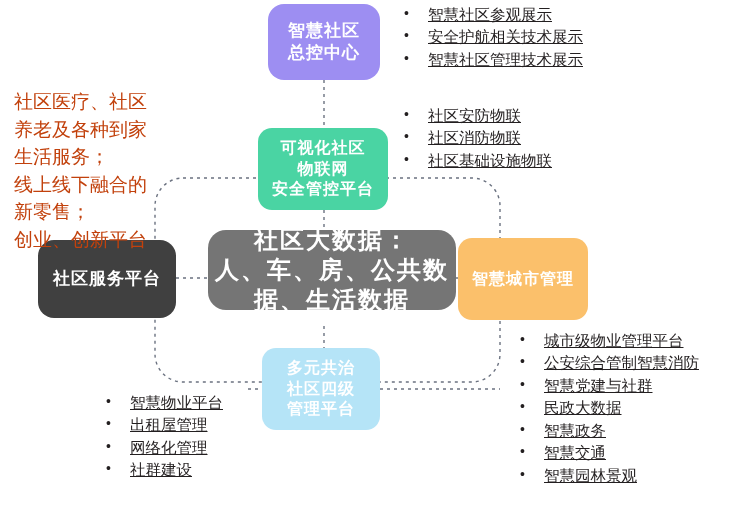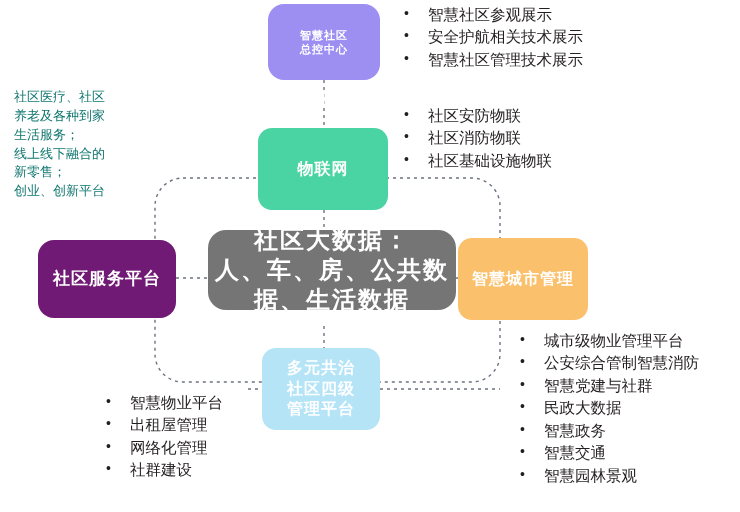--- a/index.html
+++ b/index.html
@@ -39,33 +39,32 @@
     text-align: center;
     letter-spacing: 1px;
     line-height: 1.28;
     box-sizing: border-box;
   }
   .node .line { display: block; white-space: nowrap; }
 
   #node-command-center {
     left: 268px; top: 4px; width: 112px; height: 76px;
     background: #9d8ef2;
-    font-size: 11px;
+    font-size: 17px;
     border-radius: 16px;
   }
   #node-iot-platform {
     left: 258px; top: 128px; width: 130px; height: 82px;
     background: #4ad4a3;
     font-size: 16px;
     border-radius: 14px;
-    gap: 48px;
   }
   #node-service-platform {
     left: 38px; top: 240px; width: 138px; height: 78px;
-    background: #701a75;
+    background: #404040;
     font-size: 17px;
     border-radius: 16px;
   }
   #node-big-data {
     left: 208px; top: 230px; width: 248px; height: 80px;
     background: #757575;
     font-size: 24px;
     border-radius: 18px;
     line-height: 1.26;
     letter-spacing: 2px;
@@ -80,36 +79,37 @@
     left: 262px; top: 348px; width: 118px; height: 82px;
     background: #b5e4f7;
     font-size: 16px;
     border-radius: 14px;
     align-items: center;
   }
 
   
   .textblock {
     position: absolute;
-    color: #0f766e;
-    font-size: 13px;
+    color: #c2410c;
+    font-size: 19px;
     line-height: 1.45;
     white-space: nowrap;
   }
   #text-left-services {
     left: 14px; top: 88px;
   }
   .bullet-list {
     position: absolute;
     margin: 0;
     padding: 0;
     list-style: none;
     color: #231f20;
     font-size: 15.5px;
     line-height: 1.45;
+    text-decoration: underline;
   }
   .bullet-list li {
     position: relative;
     padding-left: 26px;
     white-space: nowrap;
   }
   .bullet-list li::before {
     content: "\2022";
     position: absolute;
     left: 2px;

